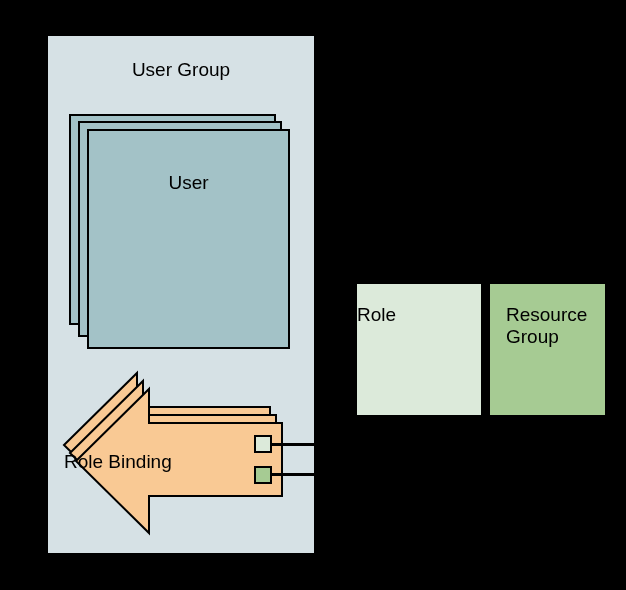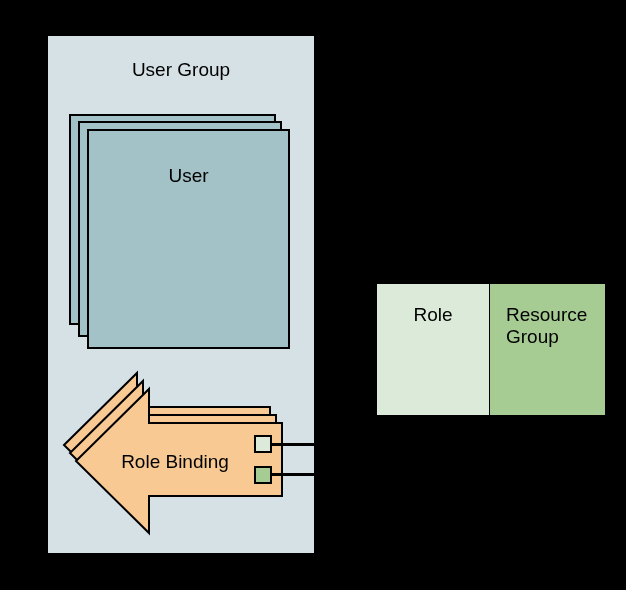--- a/index.html
+++ b/index.html
@@ -30,30 +30,30 @@
     text-align: center;
   }
 
   .user-sq {
     border: 2px solid #000;
   }
   .user-back  { left: 57px; top: 114px; width: 207px; height: 211px; }
   .user-mid   { left: 66px; top: 121px; width: 204px; height: 216px; }
   .user-front { left: 75px; top: 129px; width: 203px; height: 220px; }
   .user-label {
-    left: 75px; top: 165px; width: 203px;
+    left: 75px; top: 172px; width: 203px;
     text-align: center;
   }
 
   .arrow-svg { left: 0; top: 0; }
   .arrow-svg polygon { stroke: #000; stroke-width: 2; stroke-linejoin: miter; }
 
   .rb-label {
-    left: 60px; top: 451px; width: 206px;
-    text-align: center;
+    left: 52px; top: 451px; width: 206px;
+    text-align: left;
   }
 
   .connector {
     height: 3px; background: #000;
     left: 259px; width: 43px;
   }
   .connector-1 { top: 443px; }
   .connector-2 { top: 473px; }
 
   .port {
@@ -61,22 +61,22 @@
     border: 2px solid #000;
   }
   .port-1 { left: 242px; top: 435px; }
   .port-2 { left: 242px; top: 466px; }
 
   .side-box {
     top: 284px; height: 131px;
     padding-top: 20px;
   }
   .role-box {
-    left: 365px; width: 112px;
-    text-align: center;
+    left: 345px; width: 124px;
+    text-align: left;
   }
   .rg-box {
     left: 478px; width: 115px;
     padding-left: 16px; padding-right: 16px;
     text-align: left;
   }
 </style>
 </head>
 <body>
 

